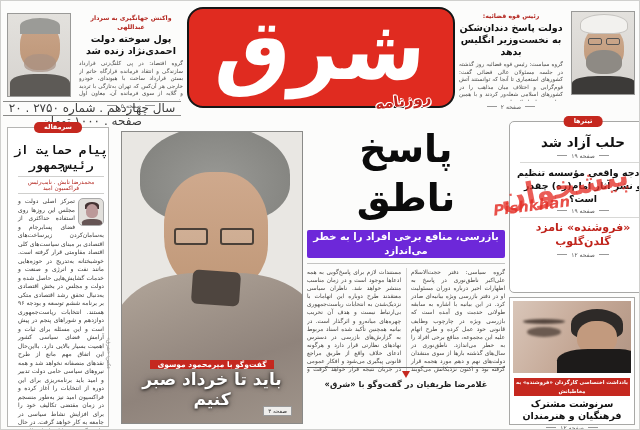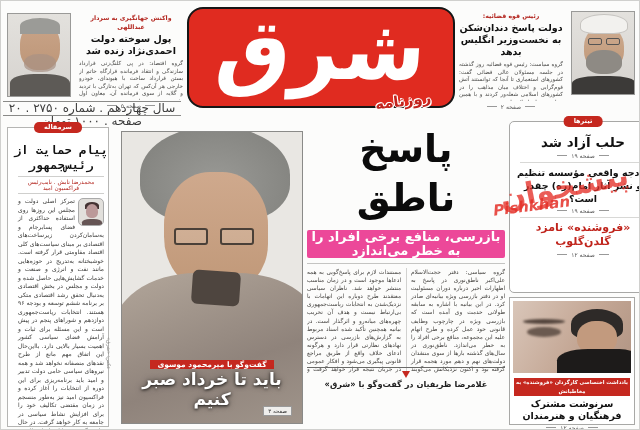--- a/index.html
+++ b/index.html
@@ -77,21 +77,21 @@
   #mp-collar { position:absolute; left:70px; bottom:118px; width:48px; height:34px; background:#4e453f; transform:rotate(4deg); border-radius:6px; }
   #photo-kicker { position:absolute; bottom:52px; width:100%; text-align:center; }
   #photo-kicker span { background:#c5281f; color:#fff; font-size:7.5px; line-height:12px; padding:0 7px; font-weight:bold; }
   #photo-title { position:absolute; bottom:14px; width:100%; text-align:center; color:#fff; font-size:17px; font-weight:bold; text-shadow:0 1px 3px rgba(0,0,0,.8), 0 0 6px rgba(0,0,0,.5); }
   #photo-pageref { position:absolute; bottom:7px; right:10px; background:#efeeec; border:1px solid #999; color:#333; font-size:5.5px; line-height:8px; padding:0 4px; }
   #photo-credit { left:111px; top:336px; font-size:5px; color:#8a8a88; transform:rotate(90deg); transform-origin:left top; white-space:nowrap; }
 
   
   #lead { left:306px; top:124px; width:198px; }
   .lead-h { font-size:38px; line-height:49px; font-weight:bold; color:#0b0b0b; text-align:center; letter-spacing:-2px; }
-  #lead-subhead { margin-top:7px; background:#ec4899; color:#fff; font-size:13px; font-weight:bold; line-height:14px; text-align:center; border-radius:2px; }
+  #lead-subhead { margin-top:7px; background:#6d28d9; color:#fff; font-size:10px; font-weight:bold; line-height:14px; text-align:center; border-radius:2px; }
   #lead-body { margin-top:5px; border-top:1px solid #c4c4c2; padding-top:4px; column-count:2; column-gap:10px; column-rule:1px solid #d2d2d0; font-size:5.8px; line-height:8.1px; color:#44423f; height:113px; overflow:hidden; }
 
   
   #bottom-center { left:306px; top:366px; width:198px; height:60px; border-top:1.5px solid #6a6a68; padding-top:2px; }
   #down-arrow { width:0; height:0; margin:1px auto 0; border-left:4px solid transparent; border-right:4px solid transparent; border-top:7px solid #c5281f; }
   #bc-kicker { font-size:8.2px; font-weight:bold; color:#222; margin-top:1px; }
   #bc-headline { font-size:16.5px; font-weight:bold; color:#0d0d0d; line-height:20px; }
 
   
   #headlines-box { left:508px; top:120px; width:148px; height:172px; border:1px solid #a8a8a6; border-radius:5px; background:#fff; }

